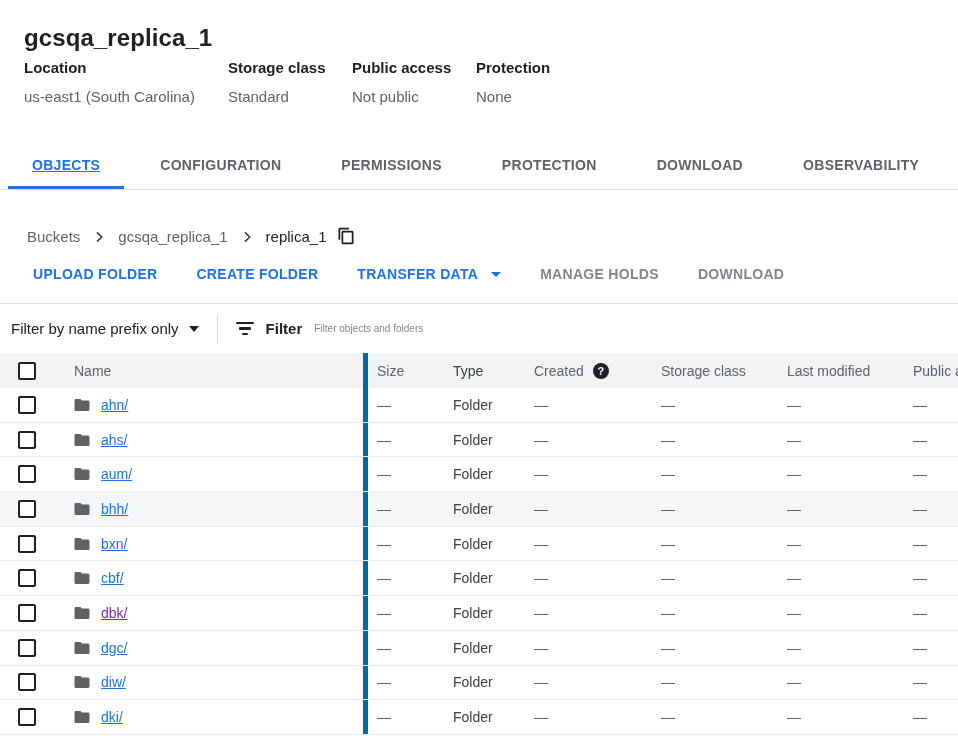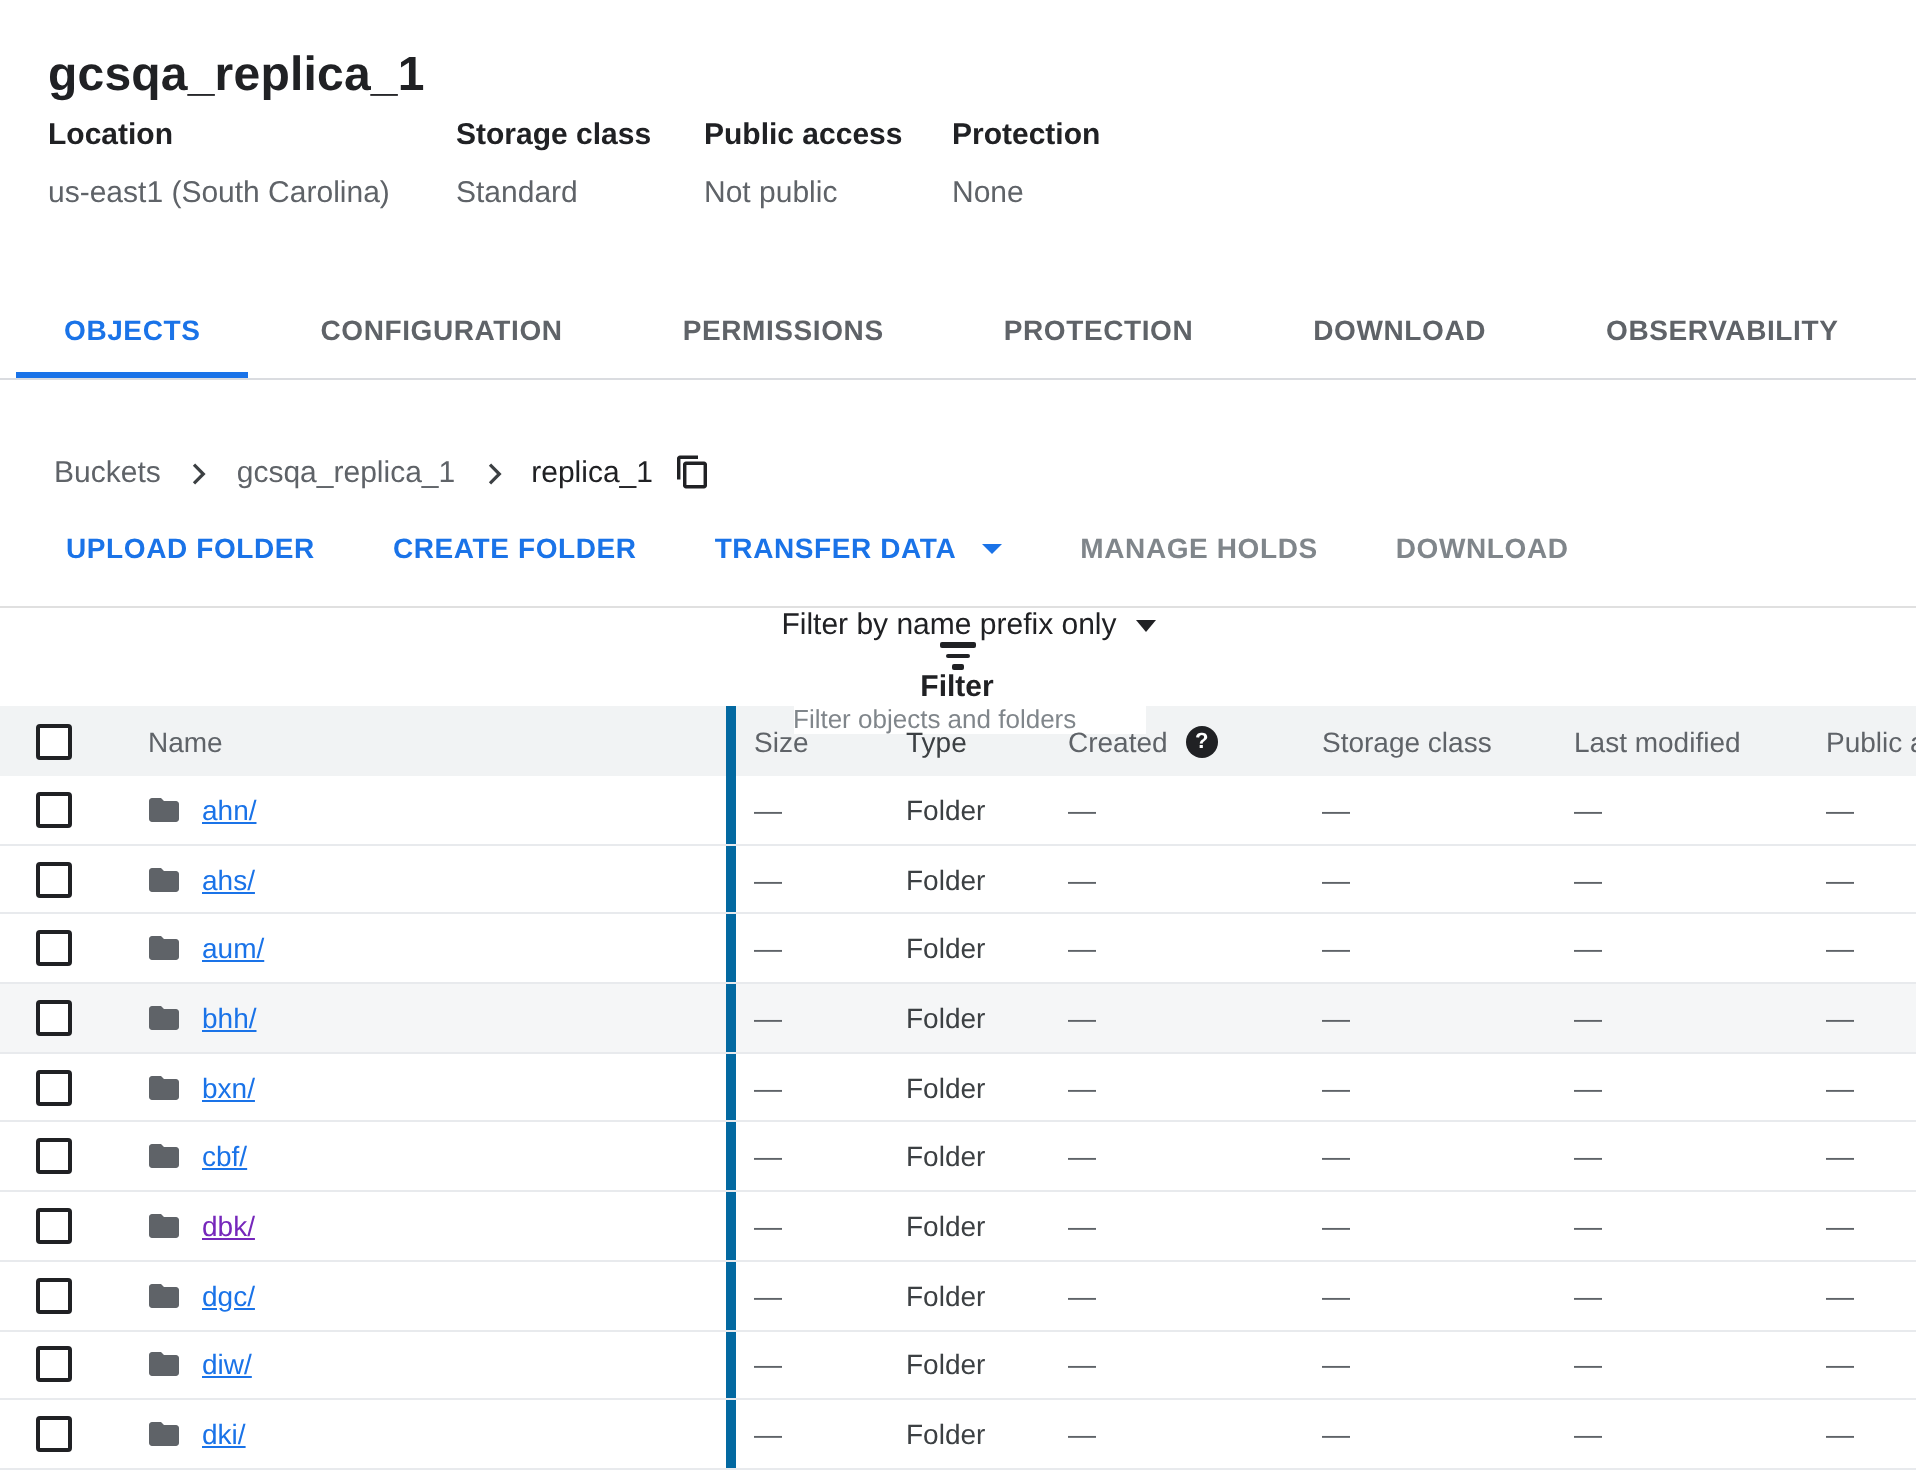--- a/index.html
+++ b/index.html
@@ -12,49 +12,49 @@
   .meta-row { display:flex; margin-top:7px; }
   .meta-block { }
   .meta-block.b0 { width:204px; } .meta-block.b1 { width:124px; } .meta-block.b2 { width:124px; }
   .meta-label { font-size:15px; font-weight:700; color:#202124; line-height:18px; }
   .meta-value { font-size:15px; color:#5f6368; margin-top:11px; line-height:18px; }
 
   
   .tabs { display:flex; gap:12px; margin-top:37px; border-bottom:1px solid #dadce0; padding-left:8px; }
   .tab { font-size:14px; font-weight:700; letter-spacing:.3px; color:#5f6368;
     padding:14px 24px 13px 24px; border-bottom:3px solid transparent; cursor:pointer; white-space:nowrap; }
-  .tab.active { color:#1a73e8; border-bottom-color:#1a73e8; }
+  .tab.active { color:#1a73e8; border-bottom-color:#1a73e8;text-decoration:underline; }
 
   
   .breadcrumb { display:flex; align-items:flex-end; padding:31px 0 0 27px; height:55px; }
   .crumb { font-size:15px; color:#5f6368; cursor:pointer; }
   .crumb.current { color:#202124; cursor:default; }
   .crumb-chevron { margin:0 11px; display:flex; align-items:center; }
   .copy-btn { margin-left:11px; display:flex; align-items:center; cursor:pointer; }
 
   
   .toolbar { display:flex; align-items:center; height:59px; padding-left:21px;
     border-bottom:1px solid #e0e0e0; white-space:nowrap; }
   .tb-btn { font-size:14px; font-weight:700; letter-spacing:.3px; color:#1a73e8;
     padding:8px 12px; margin-right:15px; cursor:pointer; display:flex; align-items:center; }
   .tb-btn.disabled { color:#80868b; cursor:default;align-items:center; }
   .caret-down { width:0; height:0; border-left:5px solid transparent; border-right:5px solid transparent;
     border-top:5px solid #1a73e8; margin-left:13px; }
 
   
-  .filter-bar { display:flex; align-items:center; height:49px; padding-left:11px;flex-direction:column; }
+  .filter-bar { display:flex; align-items:center; height:49px; padding-left:11px; }
   .filter-scope { display:flex; align-items:center; font-size:15px; color:#202124; cursor:pointer; }
   .scope-caret { width:0; height:0; border-left:5px solid transparent; border-right:5px solid transparent;
     border-top:6px solid #202124; margin-left:10px; }
   .vert-divider { width:1px; height:28px; background:#dadce0; margin:0 18px; }
   .filter-icon { display:flex; flex-direction:column; align-items:center; gap:3px; margin-right:12px; }
   .filter-icon i { display:block; height:2.5px; background:#202124; border-radius:1px; }
   .filter-icon i:nth-child(1){width:18px;} .filter-icon i:nth-child(2){width:12px;} .filter-icon i:nth-child(3){width:6px;}
   .filter-label { font-size:15px; font-weight:700; color:#202124; margin-right:12px; }
-  .filter-input { border:none; outline:none; font-size:13px; flex:1; height:30px;
+  .filter-input { border:none; outline:none; font-size:10px; flex:1; height:30px;
     font-family:"Liberation Sans", sans-serif; color:#ef4444; }
   .filter-input::placeholder { color:#80868b; opacity:1; }
 
   
   .obj-table { width:1023px; }
   .t-head { display:flex; align-items:center; height:35px; background:#f1f3f4; color:#5f6368; font-size:14px; }
   .t-row { display:flex; align-items:center; height:34.7px; border-bottom:1px solid #e8eaed; font-size:14px; }
   .t-row.hovered { background:#f5f6f7; }
   .c-check { width:56px; display:flex; align-items:center; padding-left:18px; flex:none; }
   .checkbox { width:18px; height:18px; border:2px solid #202124; border-radius:2px; background:#fff; cursor:pointer; }

